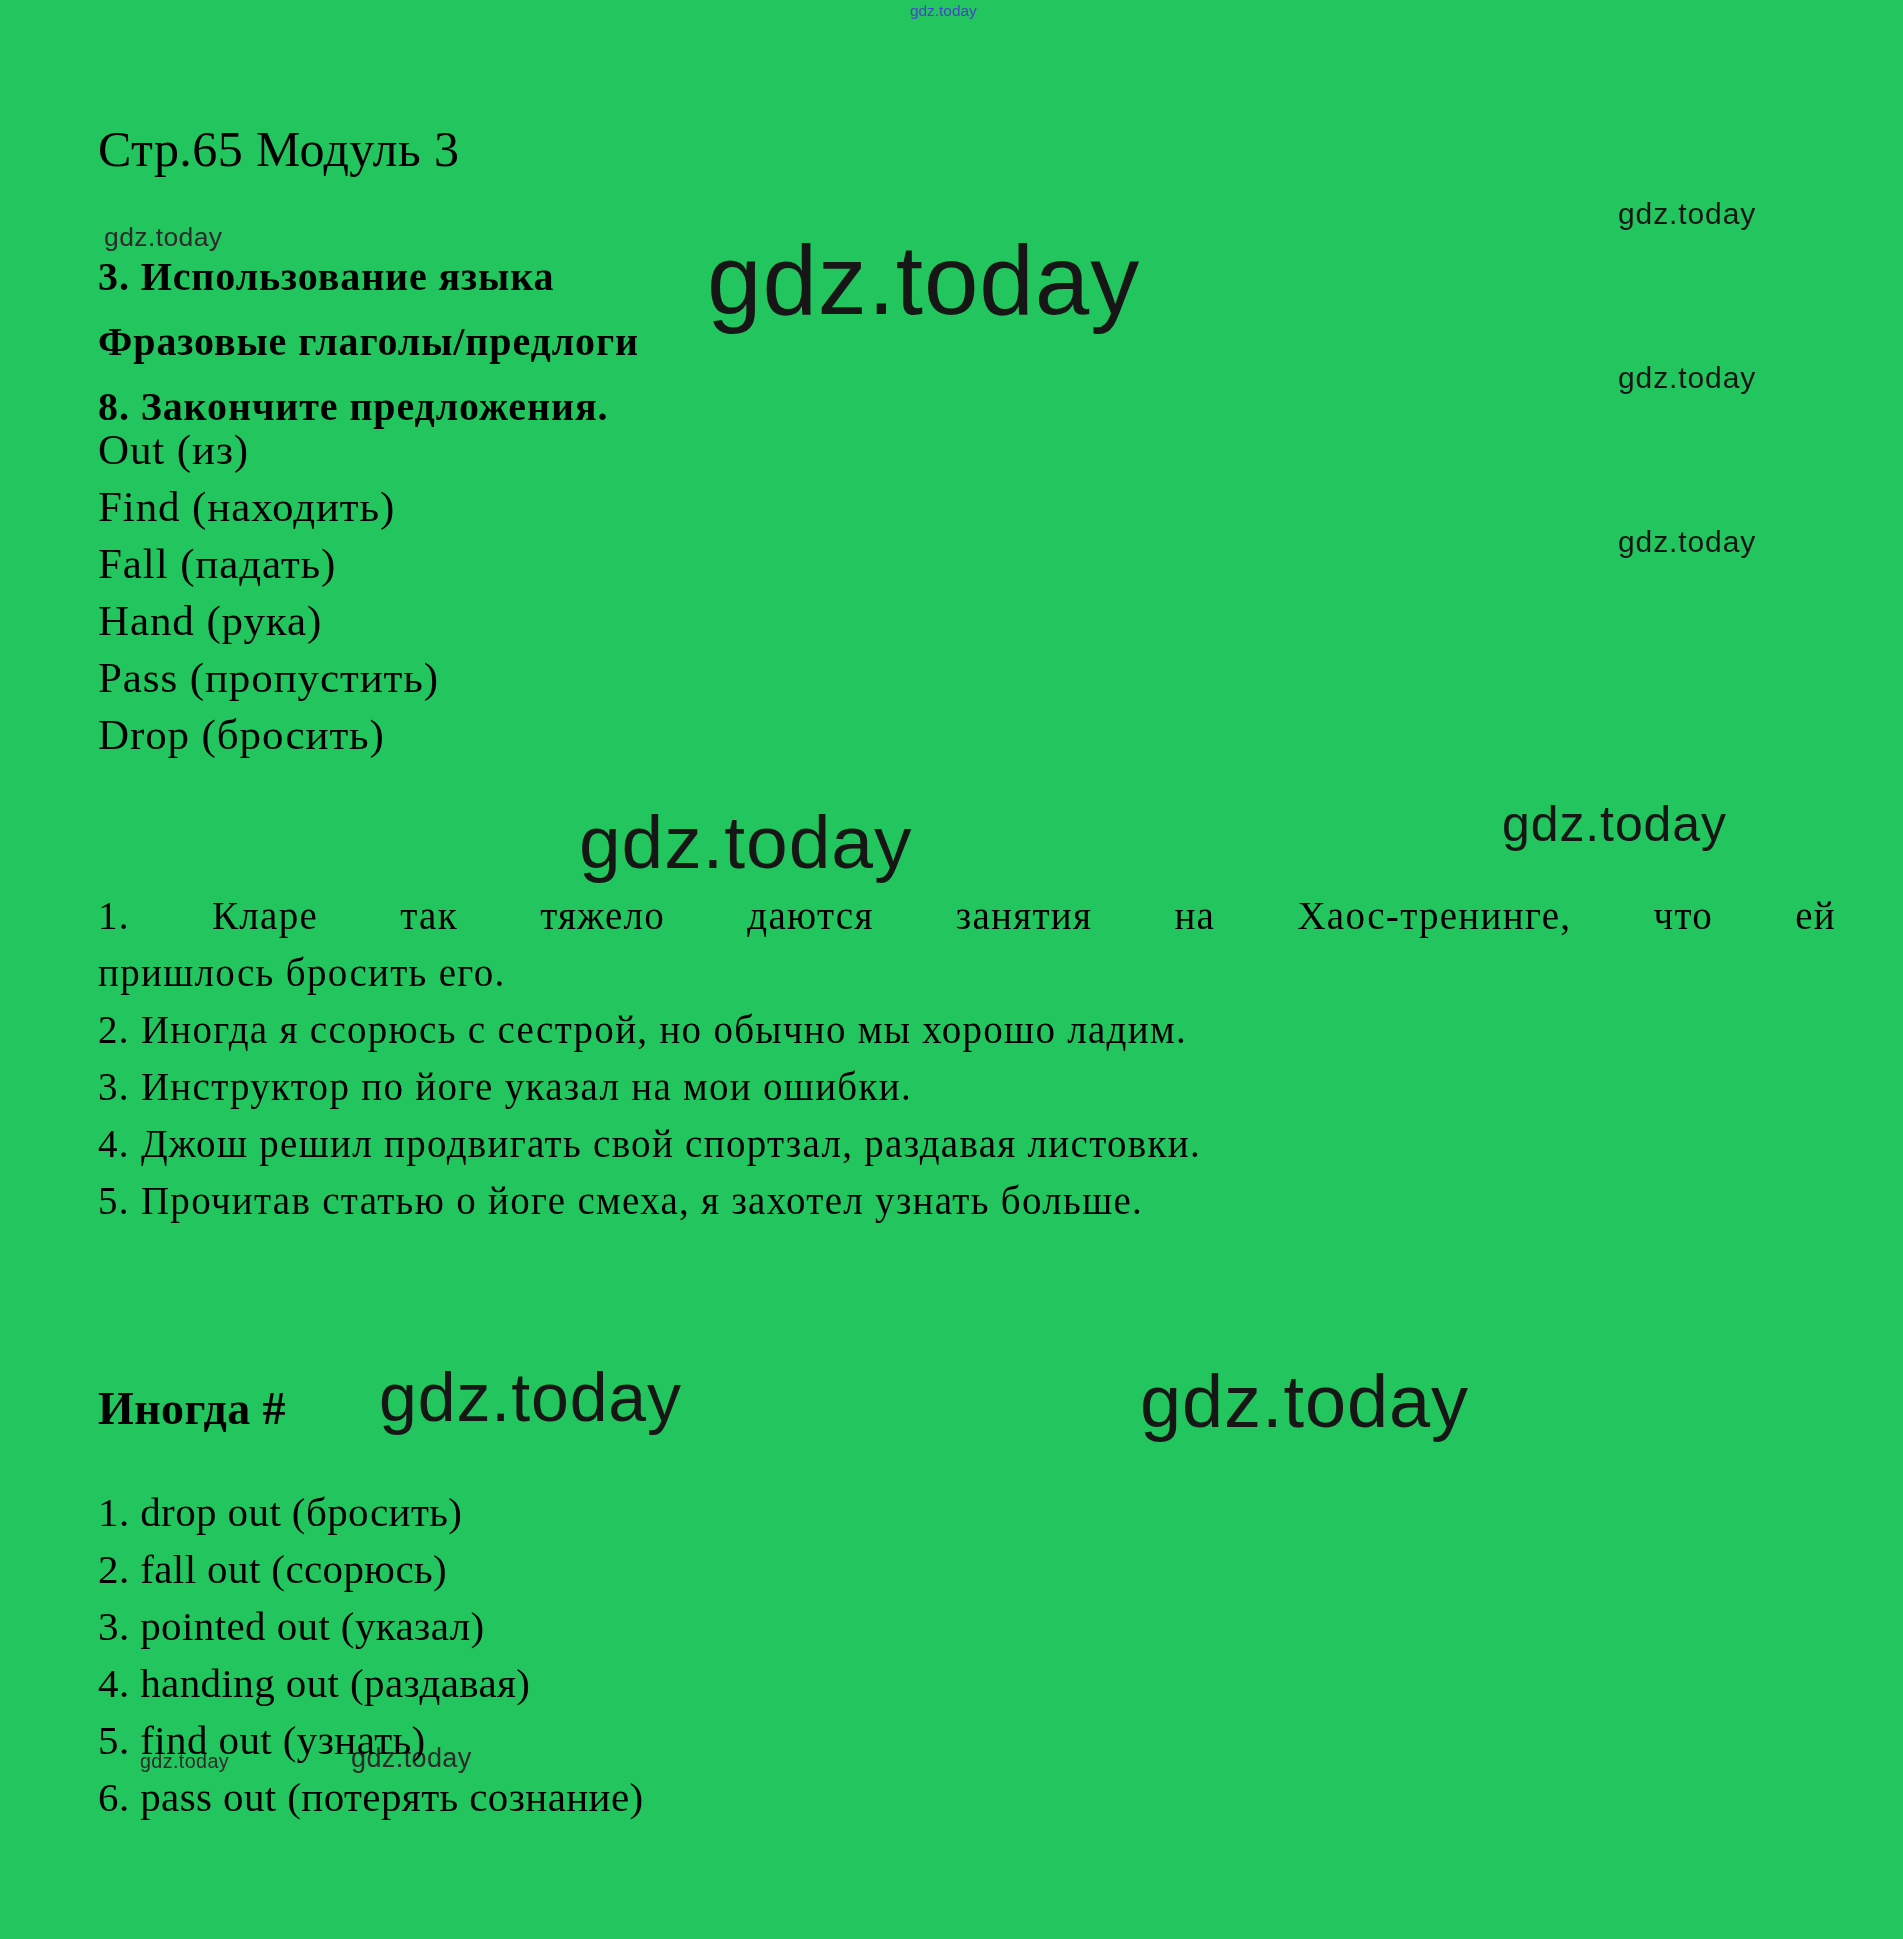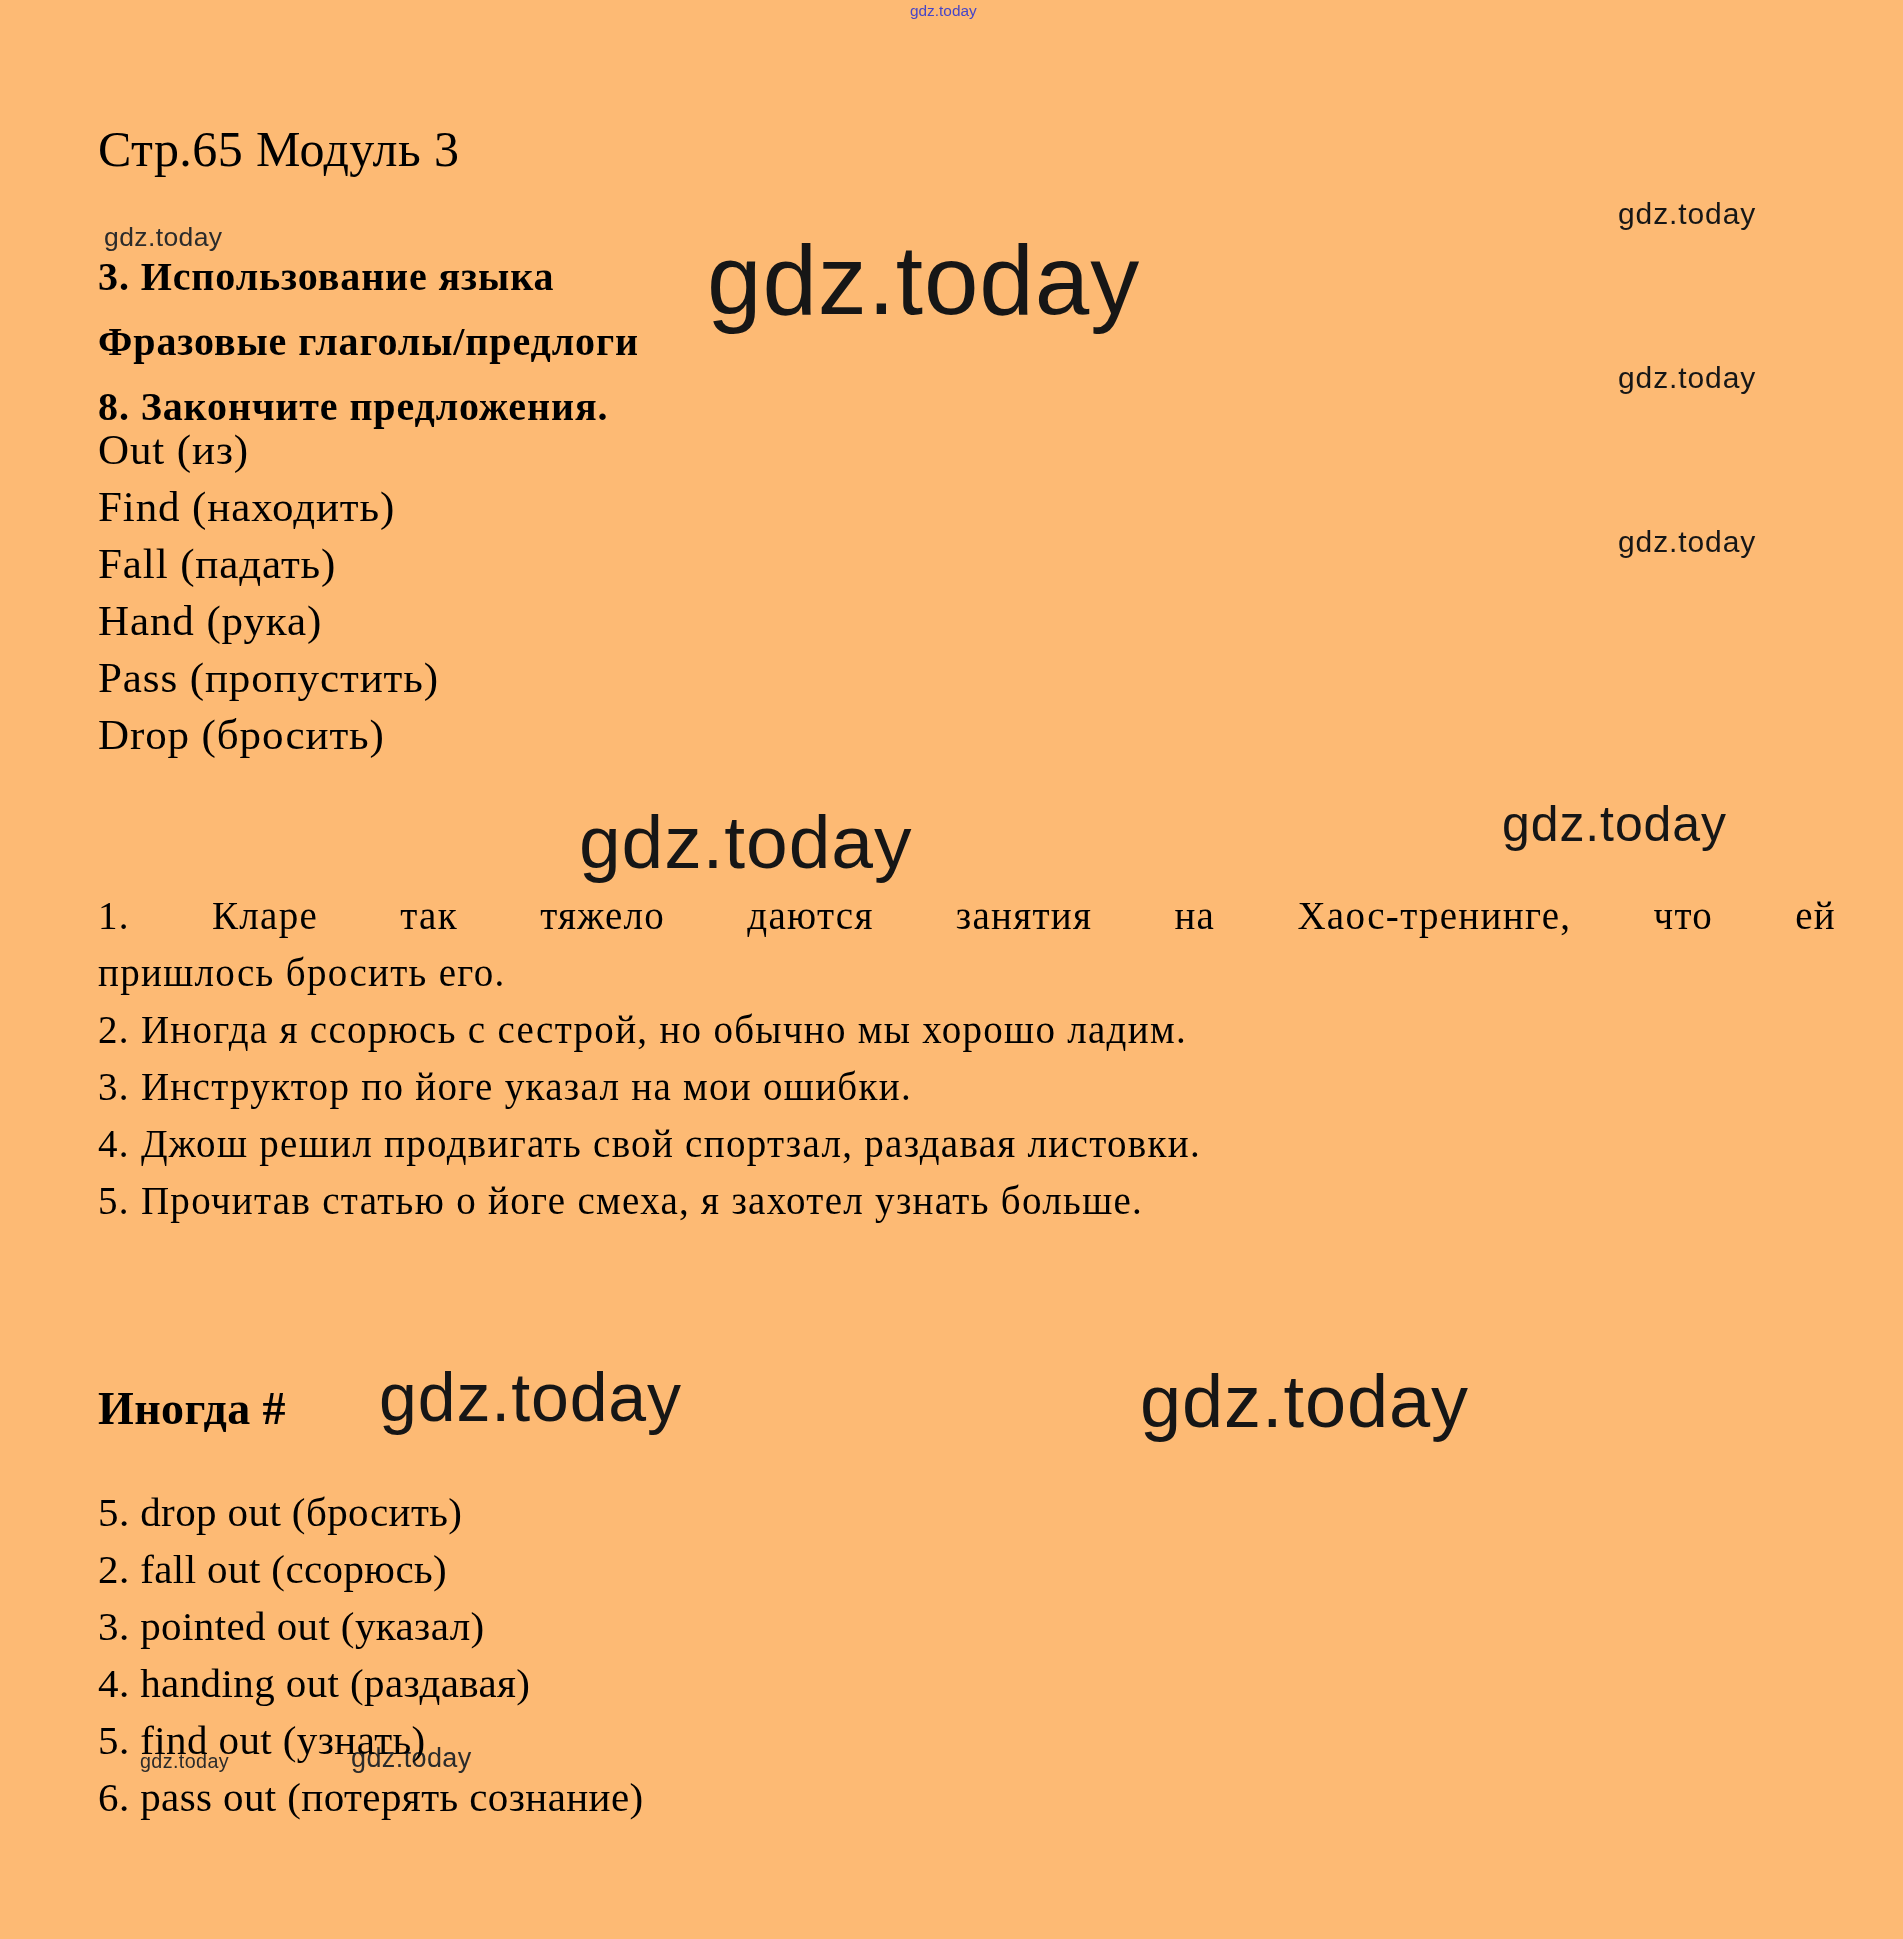--- a/index.html
+++ b/index.html
@@ -4,21 +4,21 @@
 <style>
   html, body {
     margin: 0;
     padding: 0;
     background: #ffffff;
   }
   .page {
     position: relative;
     width: 1903px;
     height: 1940px;
-    background: #fdba74;
+    background: #22c55e;
     overflow: hidden;
     font-family: "Liberation Serif", serif;
     color: #000000;
   }
   .abs { position: absolute; white-space: nowrap; }
 
   
   .doc-title {
     left: 98px; top: 120px;
     font-size: 50px; font-weight: normal;
@@ -121,21 +121,21 @@
     <div class="line">пришлось бросить его.</div>
     <div class="line">2. Иногда я ссорюсь с сестрой, но обычно мы хорошо ладим.</div>
     <div class="line">3. Инструктор по йоге указал на мои ошибки.</div>
     <div class="line">4. Джош решил продвигать свой спортзал, раздавая листовки.</div>
     <div class="line">5. Прочитав статью о йоге смеха, я захотел узнать больше.</div>
   </div>
 
   <div class="abs solution-label">Иногда #</div>
 
   <div class="abs answers">
-    <div>5. drop out (бросить)</div>
+    <div>1. drop out (бросить)</div>
     <div>2. fall out (ссорюсь)</div>
     <div>3. pointed out (указал)</div>
     <div>4. handing out (раздавая)</div>
     <div>5. find out (узнать)</div>
     <div>6. pass out (потерять сознание)</div>
   </div>
 
 </div>
 
 

